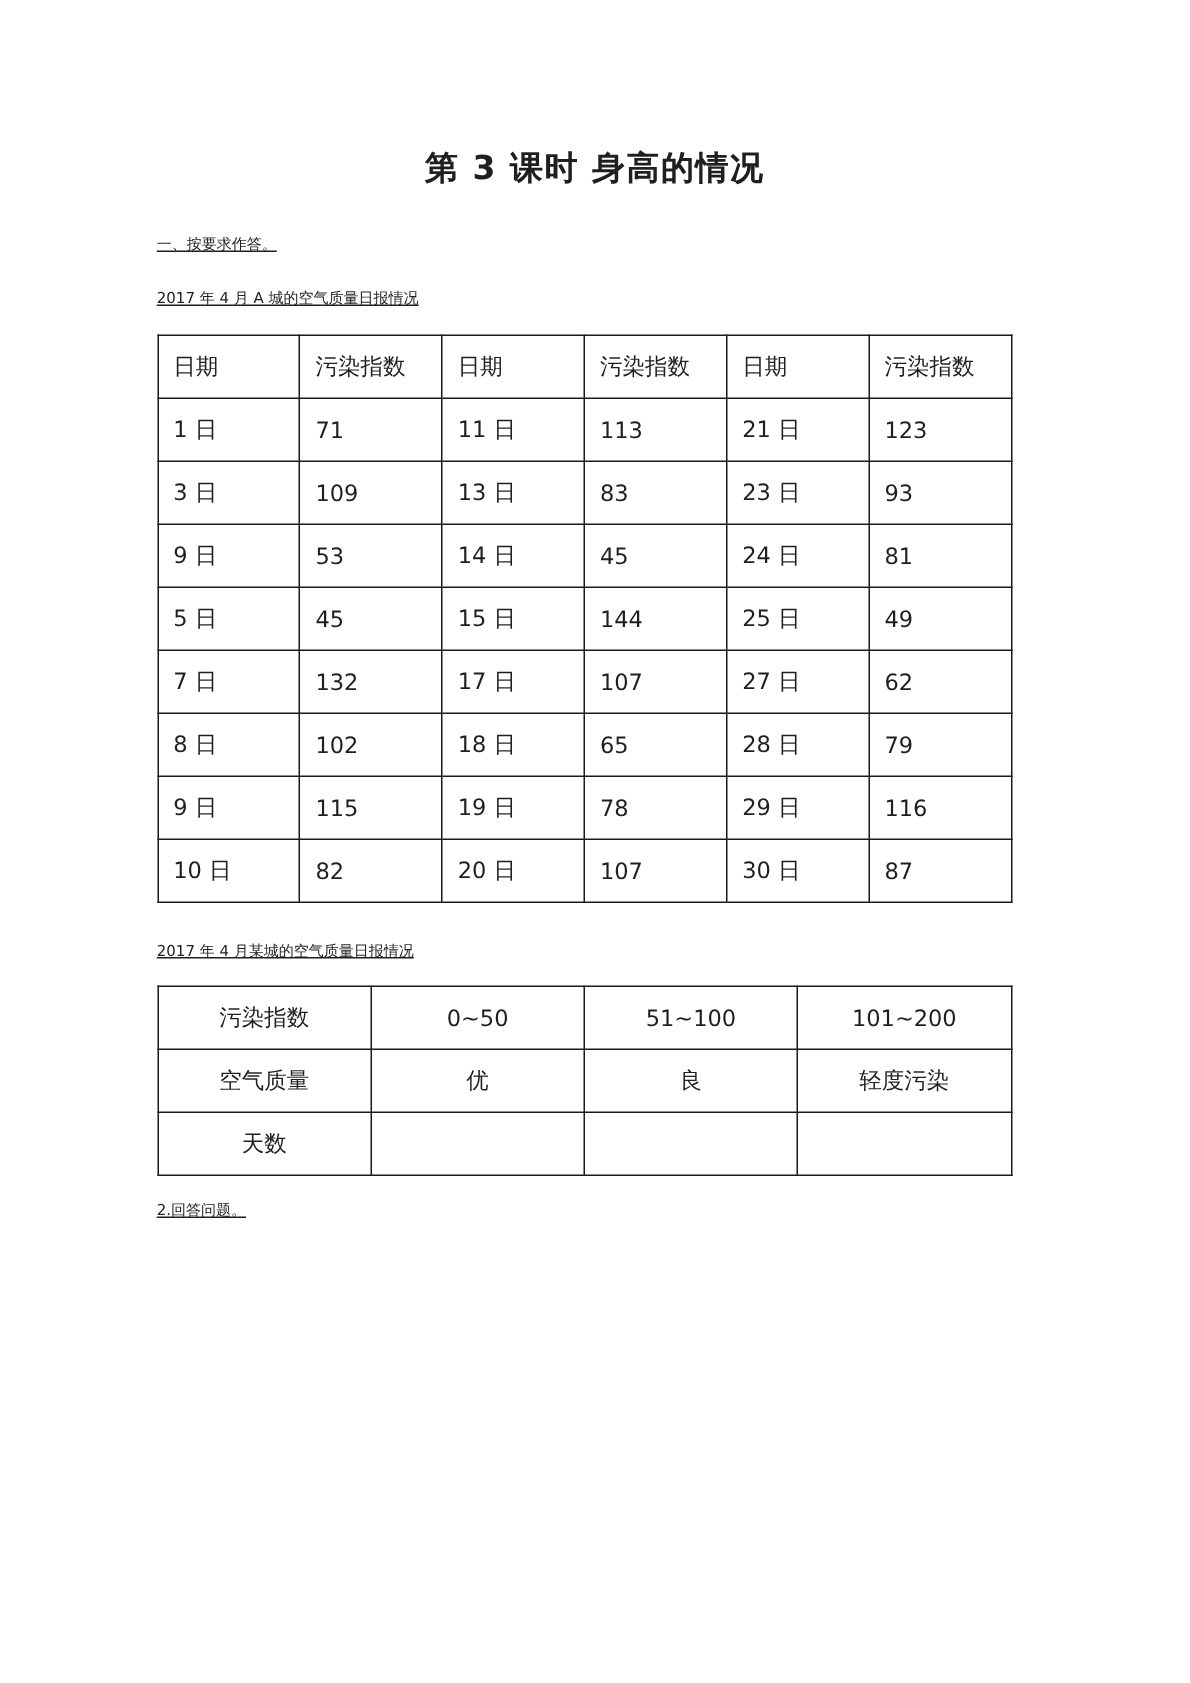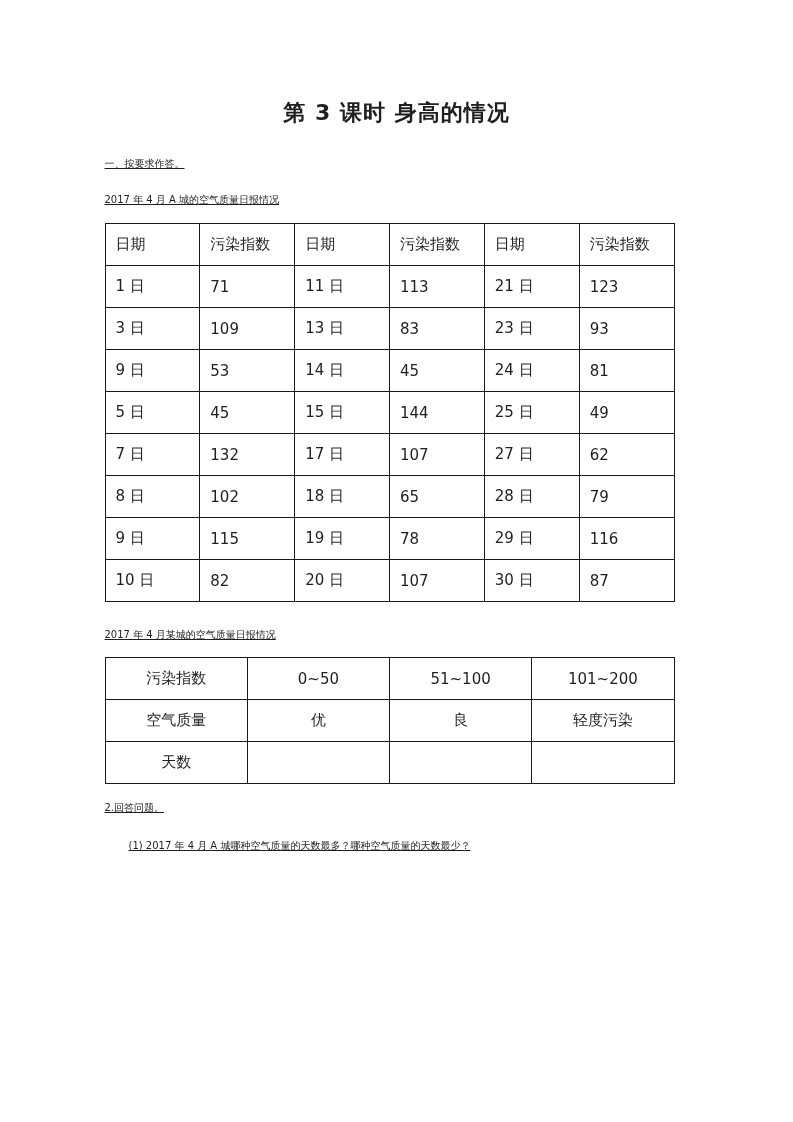--- a/index.html
+++ b/index.html
@@ -158,16 +158,15 @@
           <td>天数</td>
           <td></td>
           <td></td>
           <td></td>
         </tr>
       </tbody>
     </table>
 
     <div class="line note2">2.回答问题。</div>
 
-    <div class="line question">(1) 2017 年 4 月 A 城哪种空气质量的天数最多？哪种空气质量的天数最少？</div>
 
   </div>
 </div>
 
 </body></html>

